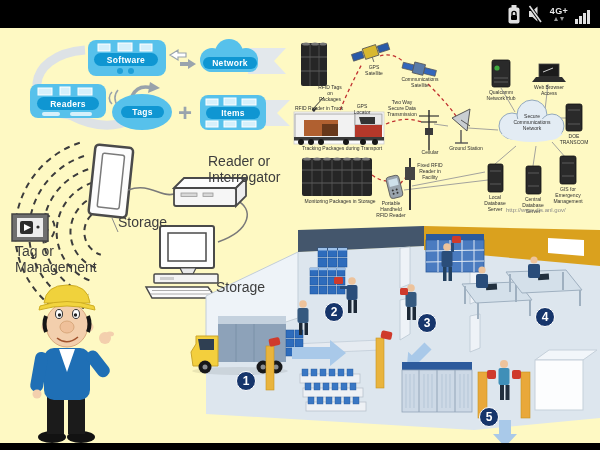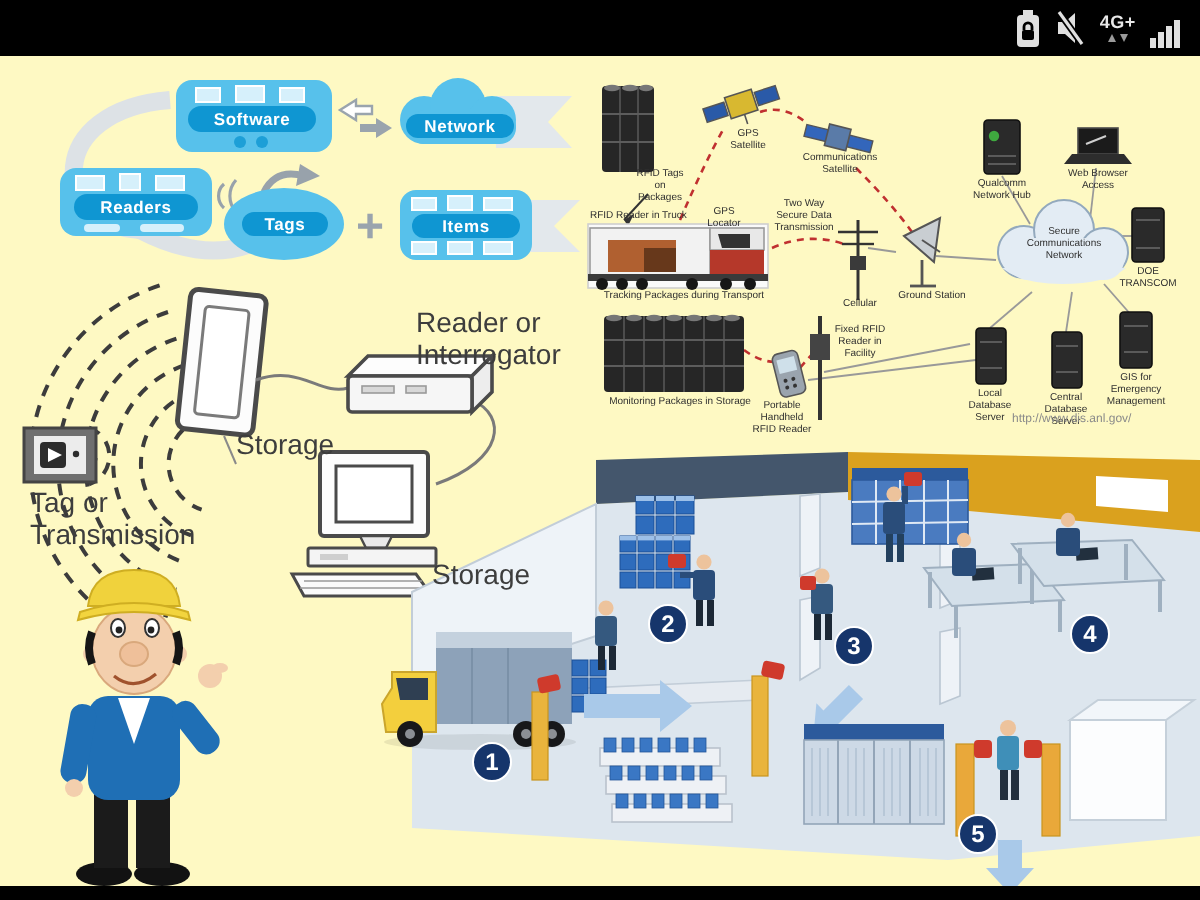--- a/index.html
+++ b/index.html
@@ -560,21 +560,21 @@
       <path d="M72,305 q5,-2 9,1" stroke="#333" stroke-width="1.4" fill="none"></path>
       <ellipse cx="67" cy="327" rx="7" ry="6" fill="#efc09a" stroke="#d9a87c" stroke-width="1"></ellipse>
       <path d="M57,338 q10,8 21,-1" stroke="#a0522d" stroke-width="1.6" fill="none"></path>
       <path d="M44,303 Q46,285 67,285 Q88,285 90,303 Z" fill="#f0d23c" stroke="#cfae22" stroke-width="1"></path>
       <path d="M40,306 Q67,297 94,306 L95,310 Q67,302 39,310 Z" fill="#f2d43e" stroke="#cfae22" stroke-width="1"></path>
     </g>
   </svg>
 
   <div class="lbl" style="left:208px;top:153px;width:72px">Reader or Interrogator</div>
   <div class="lbl" style="left:118px;top:214px;white-space:nowrap">Storage</div>
-  <div class="lbl" style="left:15px;top:243px;width:80px">Tag or Transmission</div>
+  <div class="lbl" style="left:15px;top:243px;width:80px">Tag or Management</div>
   <div class="lbl" style="left:216px;top:279px;white-space:nowrap">Storage</div>
 
   <div class="t" style="left:362px;top:64px;width:24px">GPS Satellite</div>
   <div class="t" style="left:400px;top:76px;width:40px">Communications Satellite</div>
   <div class="t" style="left:316px;top:84px;width:28px">RFID Tags on Packages</div>
   <div class="t" style="left:295px;top:105px;width:48px;white-space:nowrap">RFID Reader in Truck</div>
   <div class="t" style="left:352px;top:103px;width:20px">GPS Locator</div>
   <div class="t" style="left:385px;top:99px;width:34px">Two Way Secure Data Transmission</div>
   <div class="t" style="left:298px;top:145px;width:88px">Tracking Packages during Transport</div>
   <div class="t" style="left:416px;top:149px;width:28px">Cellular</div>

